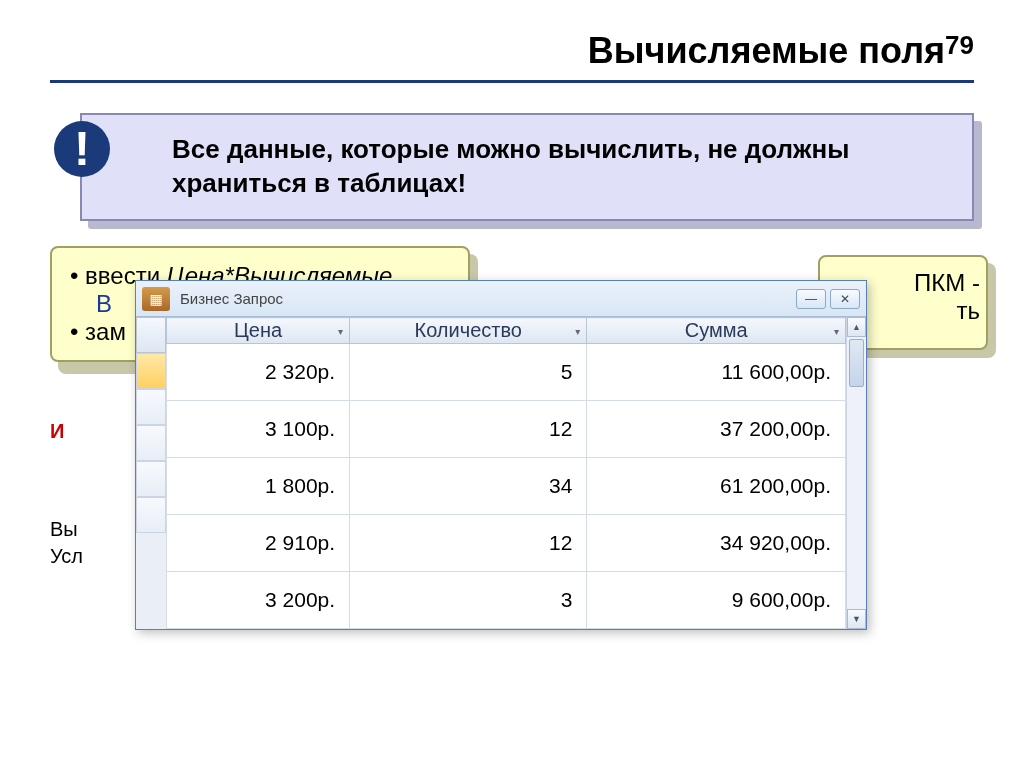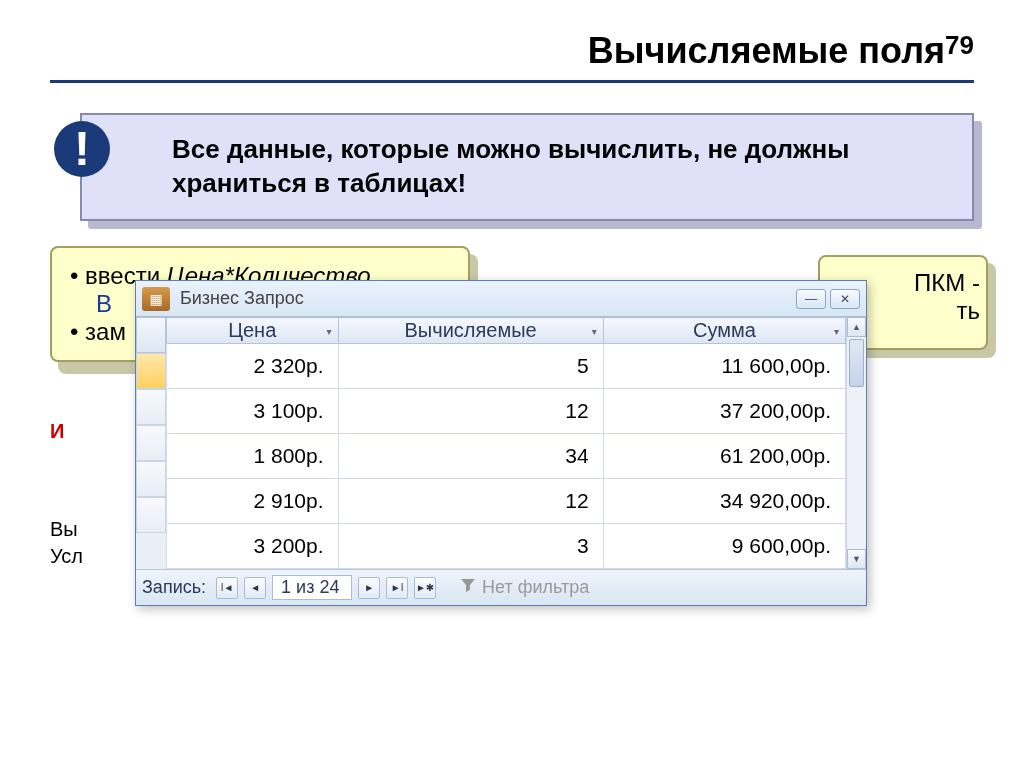--- a/index.html
+++ b/index.html
@@ -156,21 +156,21 @@
   }
   .titlebar .app-icon {
     width: 28px; height: 24px;
     background: linear-gradient(#d49b4a, #a86828);
     border-radius: 3px;
     margin-right: 10px;
     display: flex;
     align-items: center; justify-content: center;
     color: #fff; font-size: 14px;
   }
-  .titlebar .win-title { flex: 1; color: #444; font-size: 18px; }
+  .titlebar .win-title { flex: 1; color: #444; font-size: 15px; }
   .titlebar .win-btn {
     width: 30px; height: 20px;
     background: linear-gradient(#f8fbff,#d8e6f5);
     border: 1px solid #8ca8c8;
     border-radius: 3px;
     margin-left: 4px;
     display: flex; align-items: center; justify-content: center;
     font-size: 12px; color: #445;
   }
 
@@ -207,21 +207,21 @@
     font-size: 20px;
     text-align: center;
     position: relative;
   }
   .datagrid th .dd {
     position: absolute; right: 6px; top: 50%; transform: translateY(-50%);
     font-size: 10px; color: #667;
   }
   .datagrid td {
     border: 1px solid #d4dce8;
-    padding: 10px 14px;
+    padding: 16px 14px;
     font-size: 21px;
     color: #000;
     text-align: right;
     height: 20px;
     background: #fff;
   }
   .scrollbar-v {
     width: 20px;
     background: #eef2f8;
     border-left: 1px solid #cad4e4;
@@ -294,21 +294,21 @@
       <div class="excl-circle">!</div>
       <span>Все данные, которые можно вычислить, не должны храниться в таблицах!</span>
     </div>
   </div>
 
   <div class="yellow-box-wrap">
     <div class="yellow-shadow"></div>
     <div class="yellow-box">
       <ul>
         <li>
-          <span>ввести </span><span class="italic">Цена*Количество</span>
+          <span>ввести </span><span class="italic">Цена*Вычисляемые</span>
         </li>
       </ul>
       <div class="indent">В</div>
       <ul>
         <li>зам</li>
       </ul>
     </div>
   </div>
 
   <div class="yellow-right-wrap">
@@ -339,21 +339,21 @@
         <div class="row-sel active"></div>
         <div class="row-sel"></div>
         <div class="row-sel"></div>
         <div class="row-sel"></div>
         <div class="row-sel"></div>
       </div>
       <table class="datagrid">
         <thead>
           <tr>
             <th><span>Цена</span><span class="dd">▾</span></th>
-            <th><span>Вычисляемые</span><span class="dd">▾</span></th>
+            <th><span>Количество</span><span class="dd">▾</span></th>
             <th><span>Сумма</span><span class="dd">▾</span></th>
           </tr>
         </thead>
         <tbody>
           <tr>
             <td>2 320р.</td>
             <td>5</td>
             <td>11 600,00р.</td>
           </tr>
           <tr>
@@ -380,31 +380,14 @@
       </table>
       <div class="scrollbar-v">
         <div class="sb-btn">▲</div>
         <div class="sb-track">
           <div class="sb-thumb"></div>
         </div>
         <div class="sb-btn">▼</div>
       </div>
     </div>
 
-    <div class="statusbar">
-      <span class="lbl">Запись:</span>
-      <div class="nav-btn">I◄</div>
-      <div class="nav-btn">◄</div>
-      <div class="rec-box">1 из 24</div>
-      <div class="nav-btn">►</div>
-      <div class="nav-btn">►I</div>
-      <div class="nav-btn">►✱</div>
-      <div class="no-filter">
-        <span>
-          <svg class="filter-icon" viewBox="0 0 16 16">
-              <path fill="currentColor" d="M1 2h14l-5 6v5l-4 2v-7z"></path>
-            </svg>
-        </span>
-        <span>Нет фильтра</span>
-      </div>
-    </div>
   </div>
 </div>
 
 </body></html>

